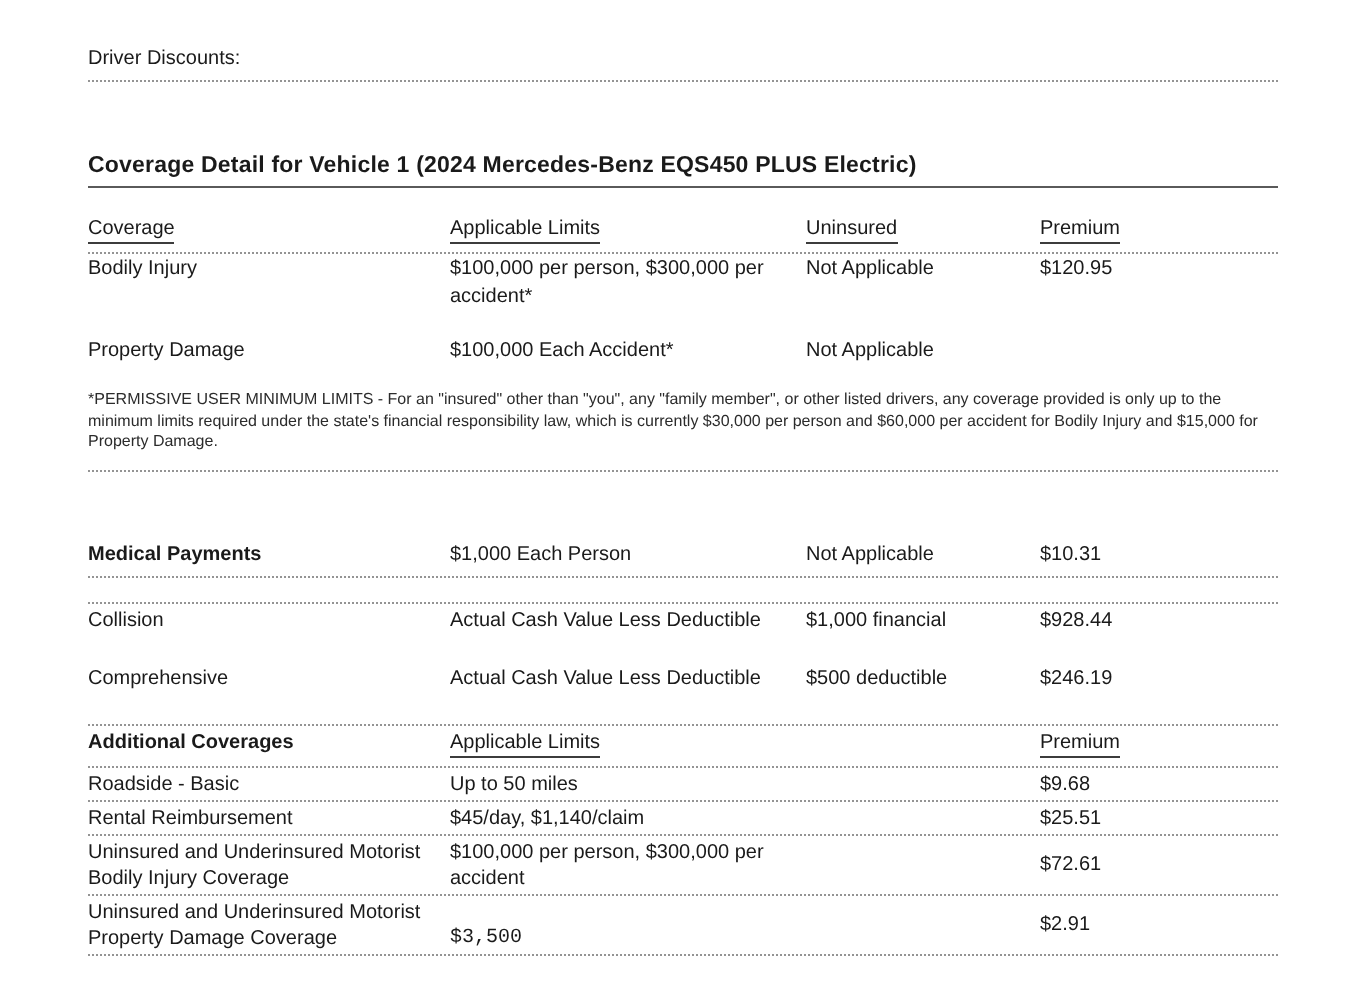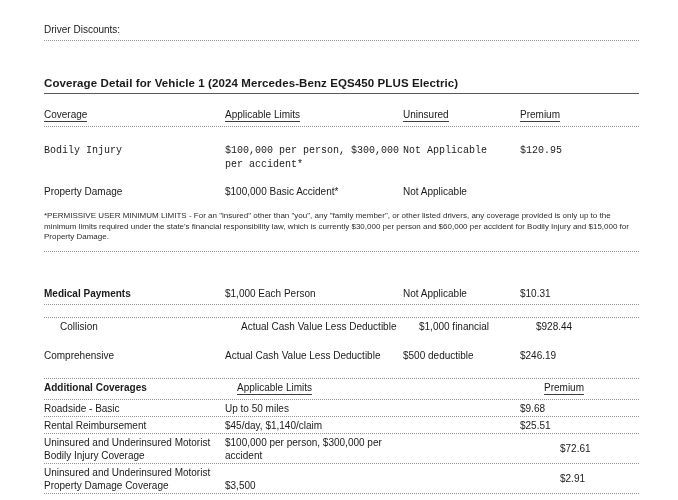--- a/index.html
+++ b/index.html
@@ -28,44 +28,44 @@
 
   .grid4 { display: grid; grid-template-columns: 181px 178px 117px 1fr; align-items: start; margin-top: 32px; }
   .grid3 { display: grid; grid-template-columns: 181px 295px 1fr; align-items: start; }
 
   .hdr-row { margin-top: 15px; padding-bottom: 4px; justify-items: start; }
   .hdr { display: inline-block; border-bottom: 1px solid #3c3c3c; padding-bottom: 1px; }
   .bold { font-weight: bold; }
   .lh { line-height: 14px; }
 
   .sec-heading { padding-top: 3px; line-height: 12px; }
-  .row-bi { margin-top: 17px; font-family: Liberation Mono, monospace; }
+  .row-bi { margin-top: 1px; }
   .row-pd { margin-top: 14px; line-height: 12px; }
 
   .fine {
     margin-top: 13px;
     font-size: 8px;
     line-height: 10.5px;
     color: #2b2b2b;
   }
 
   .sp-a { height: 9px; }
   .sp-b { height: 13px; }
   .sp-c { height: 17px; }
 
   .row-med { padding: 4px 0; line-height: 12px; }
-  .row-col { margin-top: 3px; line-height: 12px; margin-left: 16px; }
+  .row-col { margin-top: 3px; line-height: 12px; }
   .row-cmp { margin-top: 17px; line-height: 12px; padding-bottom: 0; }
 
-  .add-hdr { padding-top: 3px; padding-bottom: 4px; justify-items: start; gap: 12px; }
+  .add-hdr { padding-top: 3px; padding-bottom: 4px; justify-items: start; }
   .add-row-s { padding: 3px 0 2px; line-height: 11px; }
   .add-row-m { padding: 2px 0 1px; line-height: 13px; }
   .add-limits { max-width: 180px; }
-  .v-center { align-self: center; margin-left: 40px; }
-  .v-end { align-self: end; }
+  .v-center { align-self: center; }
+  .v-end { align-self: end; font-family: Liberation Mono, monospace; }
   .cell { padding-right: 2px; }
   .cell-tight { padding-right: 0; }
 </style>
 </head>
 <body>
 
 <div class="page">
 
   <div class="dd-row dotted">
     <span>Driver Discounts:</span>
@@ -85,21 +85,21 @@
 
     <div class="grid4 row-bi lh">
       <span class="cell-tight">Bodily Injury</span>
       <span class="cell">$100,000 per person, $300,000 per accident*</span>
       <span class="cell">Not Applicable</span>
       <span class="cell">$120.95</span>
     </div>
 
     <div class="grid4 row-pd">
       <span class="cell-tight">Property Damage</span>
-      <span class="cell">$100,000 Basic Accident*</span>
+      <span class="cell">$100,000 Each Accident*</span>
       <span class="cell">Not Applicable</span>
     </div>
 
     <p class="fine">*PERMISSIVE USER MINIMUM LIMITS - For an "insured" other than "you", any "family member", or other listed drivers, any coverage provided is only up to the minimum limits required under the state's financial responsibility law, which is currently $30,000 per person and $60,000 per accident for Bodily Injury and $15,000 for Property Damage.</p>
 
     <div class="sp-a dotted"></div>
 
     <div class="grid4 row-med dotted">
       <span class="bold cell-tight">Medical Payments</span>
       <span class="cell">$1,000 Each Person</span>

